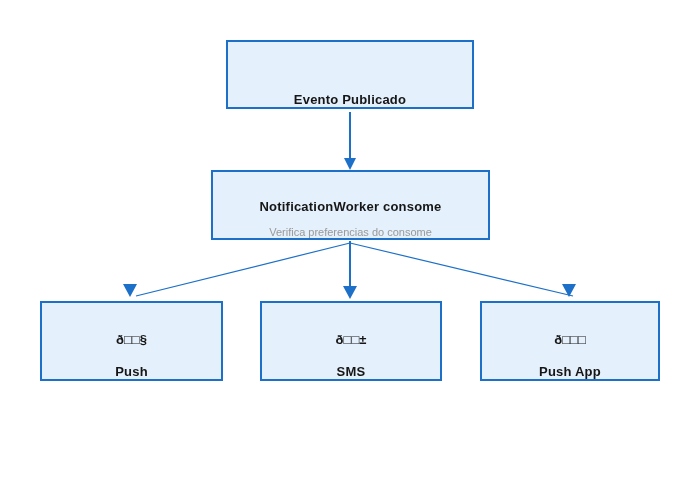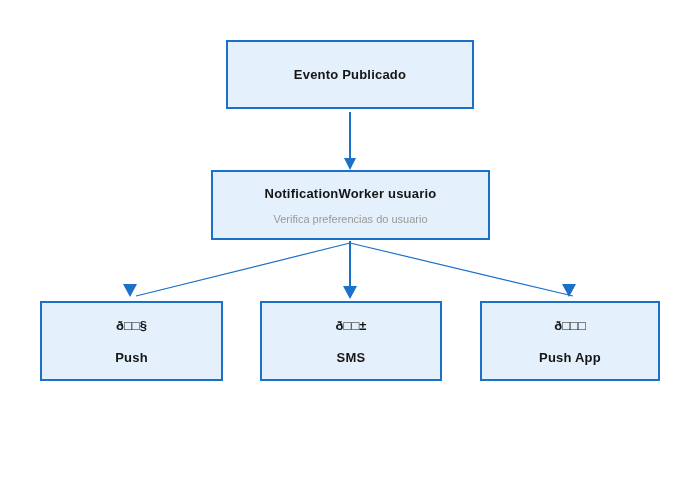--- a/index.html
+++ b/index.html
@@ -22,21 +22,21 @@
   .edge-thick { stroke-width: 2; }
   .edge-thin { stroke-width: 1.2; }
   .node {
     position: absolute;
     box-sizing: border-box;
     background: var(--node-fill, #e4f0fb);
     border: 2px solid var(--node-border, #1c70c8);
     display: flex;
     flex-direction: column;
     align-items: center;
-    justify-content: center;
+    justify-content: flex-end;
     text-align: center;
   }
   .node-title {
     font-weight: bold;
     font-size: 13px;
     color: var(--title-text, #161616);
     letter-spacing: 0.2px;
   }
   .node-subtitle {
     font-size: 11px;
@@ -77,22 +77,22 @@
       <line class="edge-thin" x1="350" y1="243" x2="573" y2="296"></line>
       <polygon points="562,284 576,284 569,297"></polygon>
     </g>
   </svg>
 
   <div class="node node-evento">
     <div class="node-title">Evento Publicado</div>
   </div>
 
   <div class="node node-worker">
-    <div class="node-title">NotificationWorker usuario</div>
-    <div class="node-subtitle">Verifica preferencias do usuario</div>
+    <div class="node-title">NotificationWorker consome</div>
+    <div class="node-subtitle">Verifica preferencias do consome</div>
   </div>
 
   <div class="node node-email">
     <div class="node-icon">ð□□§</div>
     <div class="node-title">Push</div>
   </div>
 
   <div class="node node-sms">
     <div class="node-icon">ð□□±</div>
     <div class="node-title">SMS</div>

